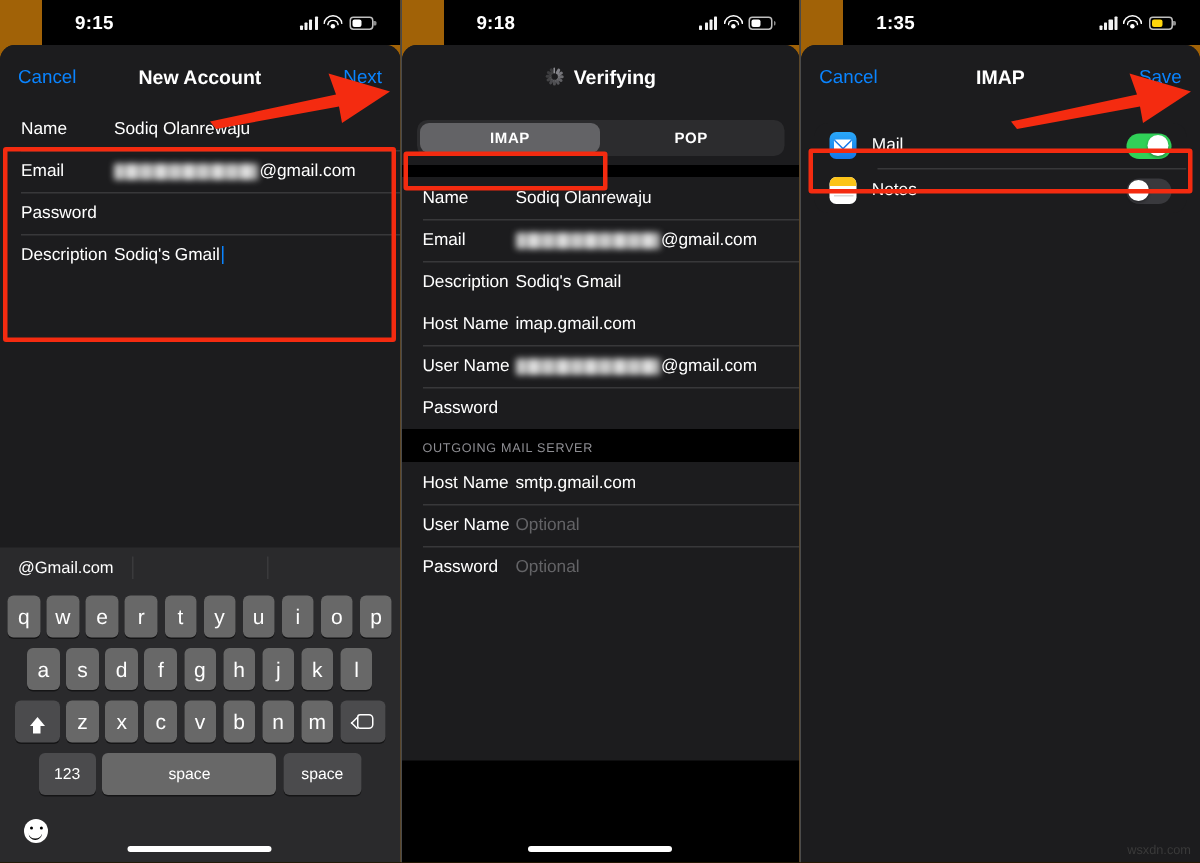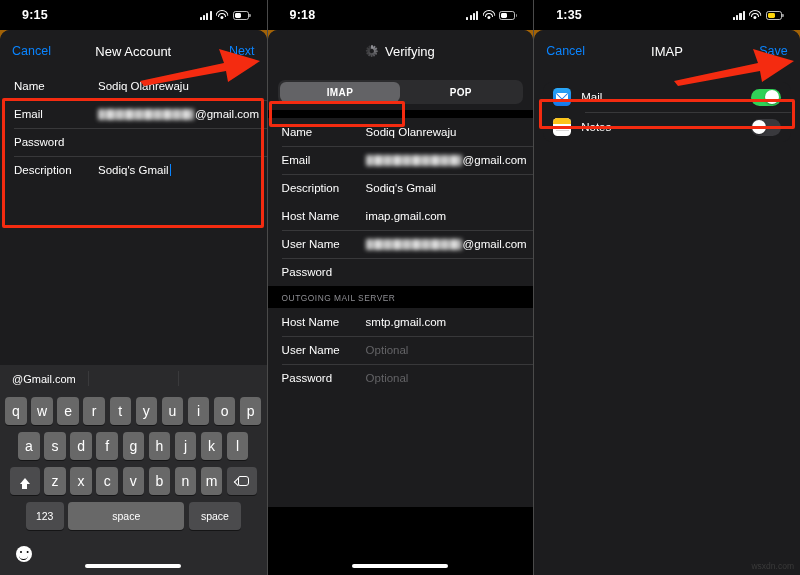--- a/index.html
+++ b/index.html
@@ -10,20 +10,21 @@
     overflow: hidden;
   }
   .stage { position: relative; width: 800px; height: 575px; display: flex; background:#000; }
 
   .panel {
     position: relative;
     width: 266.6px; height: 575px;
     background: #a16207;
     overflow: hidden;
     flex: 0 0 auto;
+    padding-left: 28px;
   }
   .panel + .panel { border-left: 1px solid #4a4a4a; }
 
   
   .statusbar {
     height: 30px; position: relative;
     display: flex; align-items: center; justify-content: space-between;
     padding: 0 18px 0 22px;
     background: #000;
   }
@@ -53,42 +54,42 @@
     border-radius: 10px 10px 0 0;
   }
   .navbar {
     height:42px; position:relative;
     display:flex; align-items:center; justify-content:space-between;
     padding:0 12px;
     background:#1c1c1e;
     border-radius:10px 10px 0 0;
   }
   .nav-btn { color:#0a84ff; font-size:12.5px; }
-  .nav-title { position:absolute; left:0; right:0; text-align:center; color:#fff; font-size:13px; font-weight:400; pointer-events:none; }
+  .nav-title { position:absolute; left:0; right:0; text-align:center; color:#fff; font-size:13px; font-weight:700; pointer-events:none; }
   .nav-title.withspin { display:flex; align-items:center; justify-content:center; gap:7px; }
 
   .spinner { width:12px; height:12px; position:relative; display:inline-block; }
   .spinner i { position:absolute; left:50%; top:50%; width:1.6px; height:4.2px; margin-left:-.8px; margin-top:-6px;
                background:#8e8e93; border-radius:1px; transform-origin:.8px 6px; }
 
   
   .group { background:#1c1c1e; margin: 0; }
   .grouphdr { color:#8e8e93; font-size:8.4px; letter-spacing:.5px; padding:7px 14px 5px; background:#000; }
   .row {
     display:flex; align-items:center;
     height:28px; padding:0 14px;
     background:#1c1c1e;
     position:relative;
     font-size:11.5px;
   }
   .row + .row::before {
     content:""; position:absolute; left:14px; right:0; top:0; height:1px; background:#38383a;
   }
   .row .lbl { color:#fff; width:58px; flex:0 0 auto; }
-  .row .lbl.wide { width:84px; }
+  .row .lbl.wide { width:62px; }
   .row .val { color:#fff; flex:1; }
   .row .val.ph { color:#636366; }
   .blurbox {
     display:inline-block; width:96px; height:11px; vertical-align:-1px;
     border-radius:1px; margin-right:1px;
     background: repeating-linear-gradient(90deg,#cfcfcf 0 6px,#9e9e9e 6px 9px,#e2e2e2 9px 15px,#adadad 15px 19px);
     filter: blur(2.1px);
   }
   .emailwrap { display:flex; align-items:center; }
   .caret { display:inline-block; width:1.5px; height:12px; background:#0a84ff; margin-left:1px; }

